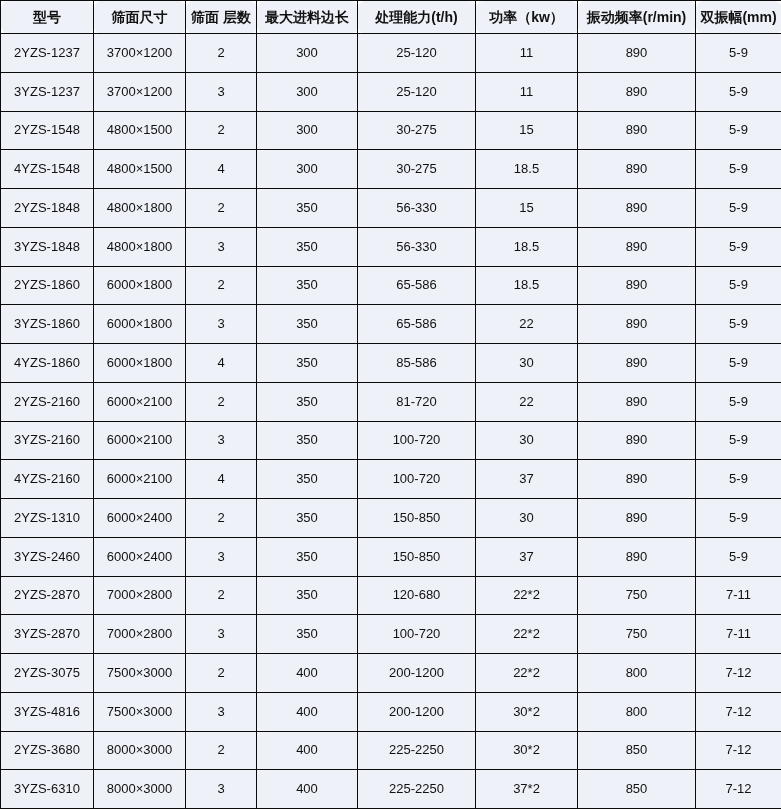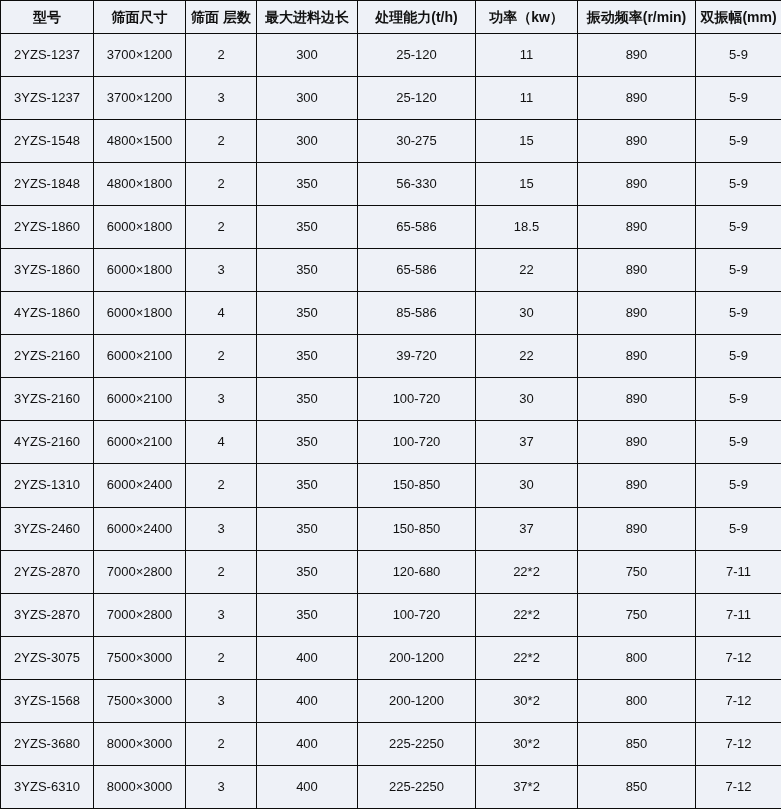--- a/index.html
+++ b/index.html
@@ -28,20 +28,21 @@
     color: #111111;
     padding: 0;
     overflow: hidden;
     white-space: nowrap;
   }
   table.spec-table thead th {
     font-size: 14px;
     font-weight: bold;
     height: 32px;
     line-height: 16px;
+    border-radius: 8px;
   }
   table.spec-table tbody td {
     font-size: 13px;
     font-weight: normal;
     height: 32px;
     line-height: 16px;
   }
   
   col.c0 { width: 93px; }
   col.c1 { width: 92px; }
@@ -103,26 +104,46 @@
       <td>2YZS-1548</td>
       <td>4800×1500</td>
       <td>2</td>
       <td>300</td>
       <td>30-275</td>
       <td>15</td>
       <td>890</td>
       <td>5-9</td>
     </tr>
     <tr>
+      <td>4YZS-1548</td>
+      <td>4800×1500</td>
+      <td>4</td>
+      <td>300</td>
+      <td>30-275</td>
+      <td>18.5</td>
+      <td>890</td>
+      <td>5-9</td>
+    </tr>
+    <tr>
       <td>2YZS-1848</td>
       <td>4800×1800</td>
       <td>2</td>
       <td>350</td>
       <td>56-330</td>
       <td>15</td>
+      <td>890</td>
+      <td>5-9</td>
+    </tr>
+    <tr>
+      <td>3YZS-1848</td>
+      <td>4800×1800</td>
+      <td>3</td>
+      <td>350</td>
+      <td>56-330</td>
+      <td>18.5</td>
       <td>890</td>
       <td>5-9</td>
     </tr>
     <tr>
       <td>2YZS-1860</td>
       <td>6000×1800</td>
       <td>2</td>
       <td>350</td>
       <td>65-586</td>
       <td>18.5</td>
@@ -147,21 +168,21 @@
       <td>85-586</td>
       <td>30</td>
       <td>890</td>
       <td>5-9</td>
     </tr>
     <tr>
       <td>2YZS-2160</td>
       <td>6000×2100</td>
       <td>2</td>
       <td>350</td>
-      <td>39-720</td>
+      <td>81-720</td>
       <td>22</td>
       <td>890</td>
       <td>5-9</td>
     </tr>
     <tr>
       <td>3YZS-2160</td>
       <td>6000×2100</td>
       <td>3</td>
       <td>350</td>
       <td>100-720</td>
@@ -223,21 +244,21 @@
       <td>2YZS-3075</td>
       <td>7500×3000</td>
       <td>2</td>
       <td>400</td>
       <td>200-1200</td>
       <td>22*2</td>
       <td>800</td>
       <td>7-12</td>
     </tr>
     <tr>
-      <td>3YZS-1568</td>
+      <td>3YZS-4816</td>
       <td>7500×3000</td>
       <td>3</td>
       <td>400</td>
       <td>200-1200</td>
       <td>30*2</td>
       <td>800</td>
       <td>7-12</td>
     </tr>
     <tr>
       <td>2YZS-3680</td>

